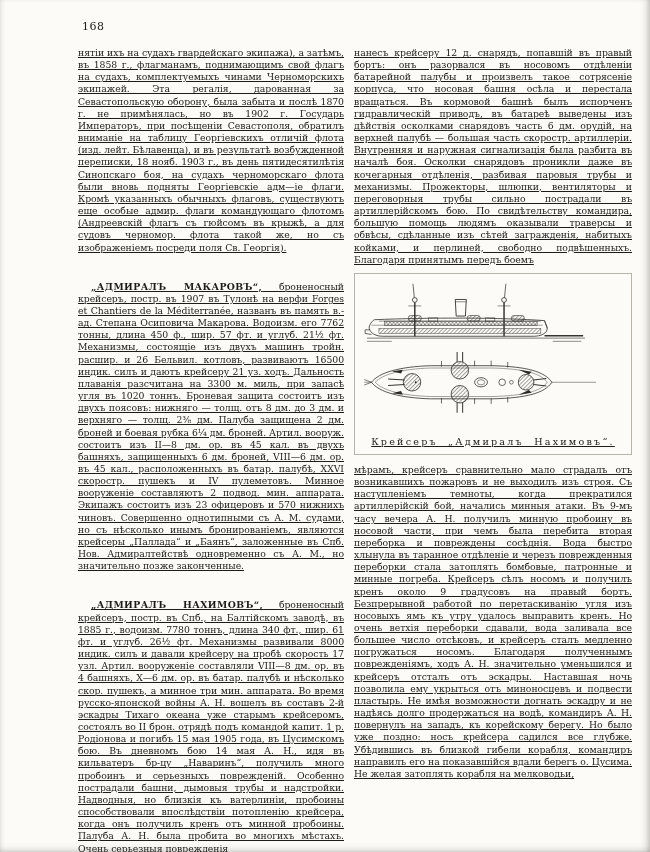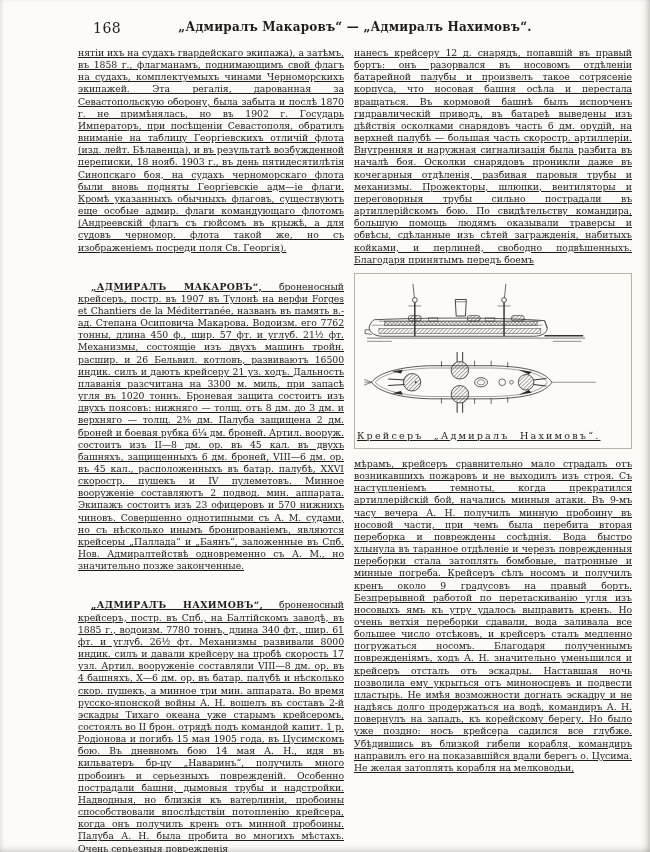--- a/index.html
+++ b/index.html
@@ -5,48 +5,47 @@
   html,body { margin:0; padding:0; background:#e9e7e2; }
   .page {
     position:relative; width:650px; height:852px; margin:0;
     background:#fcfbf8; color:#1e1c1a; overflow:hidden;
     font-family:"DejaVu Serif", serif;
     box-shadow: inset -7px 0 10px -7px rgba(60,55,45,.45),
                 inset 0 -5px 8px -5px rgba(60,55,45,.30),
                 inset 3px 0 6px -4px rgba(60,55,45,.20);
   }
   .header { position:absolute; top:20px; left:78px; width:554px; height:16px; }
-  .page-number { position:absolute; left:15px; top:0; font-size:14px; letter-spacing:.5px; }
+  .page-number { position:absolute; left:4px; top:0; font-size:11px; letter-spacing:.5px; }
   .page-title { position:absolute; left:0; right:0; top:0; text-align:center;
     font-weight:bold; font-size:12px; letter-spacing:.2px; }
   .columns { position:absolute; top:47px; left:78px; width:554px; display:flex; gap:10px;text-decoration:underline; }
   .col { text-align:justify; font-size:9.3px; line-height:12.15px; letter-spacing:-.05px; }
   .col-left  { width:266px; }
   .col-right { width:278px; }
   p { margin:0; padding:0; text-align:justify; hyphens:auto; }
   p.indent { text-indent:13px;margin-top:27px; }
   .lead { font-weight:bold; letter-spacing:.4px; }
   .figure {
     margin:7px 0 9px 0; border:1px solid #b8b4ab; background:#fcfbf8;
     padding:8px 2px 6px 2px;
   }
   .figure svg { display:block; width:100%; height:138px; }
   .figure-caption {
-    font-size:9.6px; letter-spacing:2.2px; word-spacing:5px;
-    margin-top:10px; white-space:nowrap;
+    text-align:center; font-size:9.6px; letter-spacing:2.2px; word-spacing:5px;
+    margin-top:16px; white-space:nowrap;
   }
 </style>
 </head>
 <body>
 
 <div class="page">
 
   <div class="header">
     <span class="page-number">168</span>
-    <span class="page-title">„Адмиралъ Макаровъ“ — „Адмиралъ Нахимовъ“.</span>
   </div>
 
   <div class="columns">
 
     <div class="col col-left">
       <p>нятіи ихъ на судахъ гвардейскаго экипажа), а затѣмъ, въ 1858 г., флагманамъ, поднимающимъ свой флагъ на судахъ, комплектуемыхъ чинами Черноморскихъ экипажей. Эта регалія, дарованная за Севастопольскую оборону, была забыта и послѣ 1870 г. не примѣнялась, но въ 1902 г. Государь Императоръ, при посѣщеніи Севастополя, обратилъ вниманіе на таблицу Георгіевскихъ отличій флота (изд. лейт. Бѣлавенца), и въ результатѣ возбужденной переписки, 18 нояб. 1903 г., въ день пятидесятилѣтія Синопскаго боя, на судахъ черноморскаго флота были вновь подняты Георгіевскіе адм—іе флаги. Кромѣ указанныхъ обычныхъ флаговъ, существуютъ еще особые адмир. флаги командующаго флотомъ (Андреевскій флагъ съ гюйсомъ въ крыжѣ, а для судовъ черномор. флота такой же, но съ изображеніемъ посреди поля Св. Георгія).</p>
       <p class="indent"><span class="lead">„АДМИРАЛЪ МАКАРОВЪ“,</span> <span>броненосный крейсеръ, постр. въ 1907 въ Тулонѣ на верфи Forges et Chantiers de la Méditerranée, названъ въ память в.-ад. Степана Осиповича Макарова. Водоизм. его 7762 тонны, длина 450 ф., шир. 57 фт. и углуб. 21½ фт. Механизмы, состоящіе изъ двухъ машинъ тройн. расшир. и 26 Бельвил. котловъ, развиваютъ 16500 индик. силъ и даютъ крейсеру 21 уз. ходъ. Дальность плаванія разсчитана на 3300 м. миль, при запасѣ угля въ 1020 тоннъ. Броневая защита состоитъ изъ двухъ поясовъ: нижняго — толщ. отъ 8 дм. до 3 дм. и верхняго — толщ. 2⅜ дм. Палуба защищена 2 дм. броней и боевая рубка 6¼ дм. броней. Артил. вооруж. состоитъ изъ II—8 дм. ор. въ 45 кал. въ двухъ башняхъ, защищенныхъ 6 дм. броней, VIII—6 дм. ор. въ 45 кал., расположенныхъ въ батар. палубѣ, XXVI скоростр. пушекъ и IV пулеметовъ. Минное вооруженіе составляютъ 2 подвод. мин. аппарата. Экипажъ состоитъ изъ 23 офицеровъ и 570 нижнихъ чиновъ. Совершенно однотипными съ А. М. судами, но съ нѣсколько инымъ бронированіемъ, являются крейсеры „Паллада“ и „Баянъ“, заложенные въ Спб. Нов. Адмиралтействѣ одновременно съ А. М., но значительно позже законченные.</span></p>
       <p class="indent"><span class="lead">„АДМИРАЛЪ НАХИМОВЪ“,</span> <span>броненосный крейсеръ, постр. въ Спб., на Балтійскомъ заводѣ, въ 1885 г., водоизм. 7780 тоннъ, длина 340 фт., шир. 61 фт. и углуб. 26½ фт. Механизмы развивали 8000 индик. силъ и давали крейсеру на пробѣ скорость 17 узл. Артил. вооруженіе составляли VIII—8 дм. ор. въ 4 башняхъ, X—6 дм. ор. въ батар. палубѣ и нѣсколько скор. пушекъ, а минное три мин. аппарата. Во время русско-японской войны А. Н. вошелъ въ составъ 2-й эскадры Тихаго океана уже старымъ крейсеромъ, состоялъ во II брон. отрядѣ подъ командой капит. 1 р. Родіонова и погибъ 15 мая 1905 года, въ Цусимскомъ бою. Въ дневномъ бою 14 мая А. Н., идя въ кильватеръ бр-цу „Наваринъ“, получилъ много пробоинъ и серьезныхъ поврежденій. Особенно пострадали башни, дымовыя трубы и надстройки. Надводныя, но близкія къ ватерлиніи, пробоины способствовали впослѣдствіи потопленію крейсера, когда онъ получилъ кренъ отъ минной пробоины. Палуба А. Н. была пробита во многихъ мѣстахъ. Очень серьезныя поврежденія</span></p>
     </div>
 

